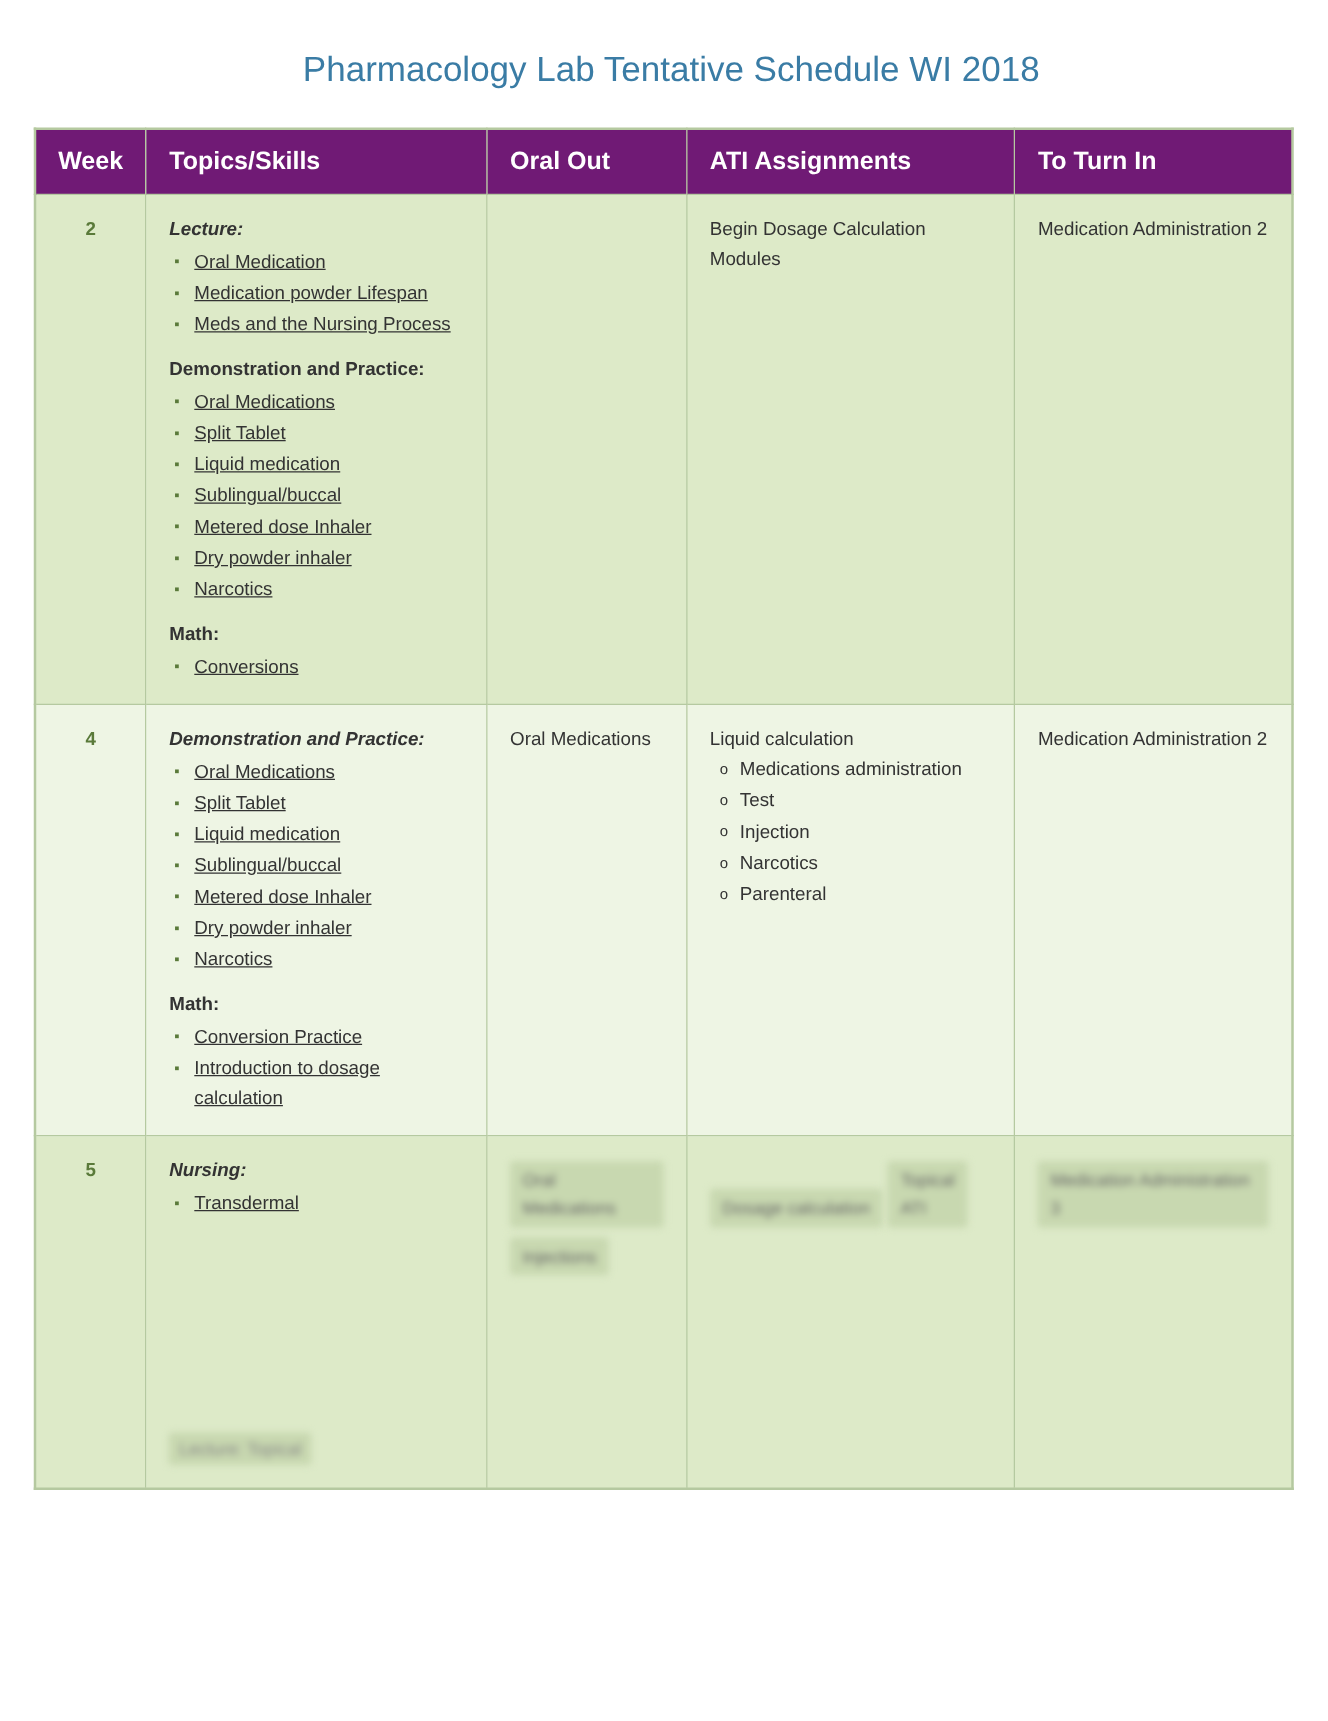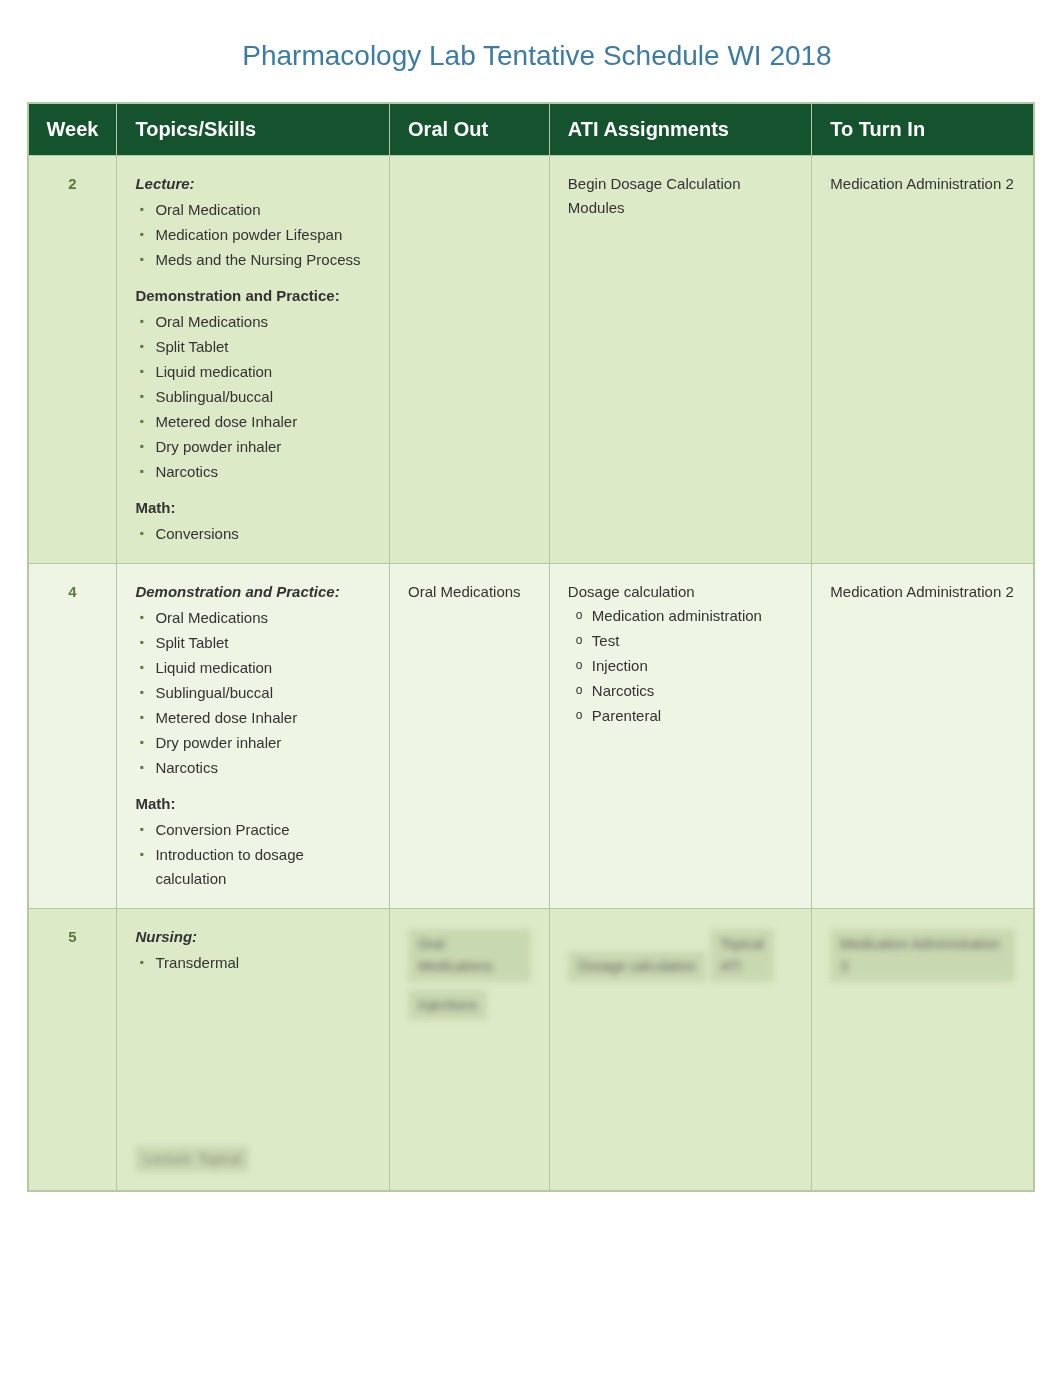--- a/index.html
+++ b/index.html
@@ -20,21 +20,21 @@
     }
 
     .schedule-table {
       width: 95%;
       margin: 0 auto;
       border-collapse: collapse;
       border: 2px solid #b5c9a0;
     }
 
     .schedule-table th {
-      background-color: #14532d;
+      background-color: #701a75;
       color: white;
       font-size: 20px;
       font-weight: bold;
       padding: 14px 18px;
       text-align: left;
       border: 1px solid #b5c9a0;
     }
 
     .schedule-table th:first-child {
       width: 70px;
@@ -75,20 +75,21 @@
     ul.bullet-list {
       list-style: none;
       margin: 0;
       padding: 0;
     }
 
     ul.bullet-list li {
       padding-left: 20px;
       position: relative;
       margin-bottom: 1px;
+      text-decoration: underline;
     }
 
     ul.bullet-list li::before {
       content: "▪";
       position: absolute;
       left: 4px;
       color: #5a7a3a;
       font-size: 12px;
       top: 2px;
     }
@@ -198,23 +199,23 @@
           <li>Narcotics</li>
         </ul>
         <div class="section-header" style="margin-top:12px;">Math:</div>
         <ul class="bullet-list">
           <li>Conversion Practice</li>
           <li>Introduction to dosage calculation</li>
         </ul>
       </td>
       <td>Oral Medications</td>
       <td>
-        <div>Dosage calculation</div>
+        <div>Liquid calculation</div>
         <ul class="sub-list">
-          <li>Medication administration</li>
+          <li>Medications administration</li>
           <li>Test</li>
           <li>Injection</li>
           <li>Narcotics</li>
           <li>Parenteral</li>
         </ul>
       </td>
       <td>Medication Administration 2</td>
     </tr>
 
     <tr class="row-even">

